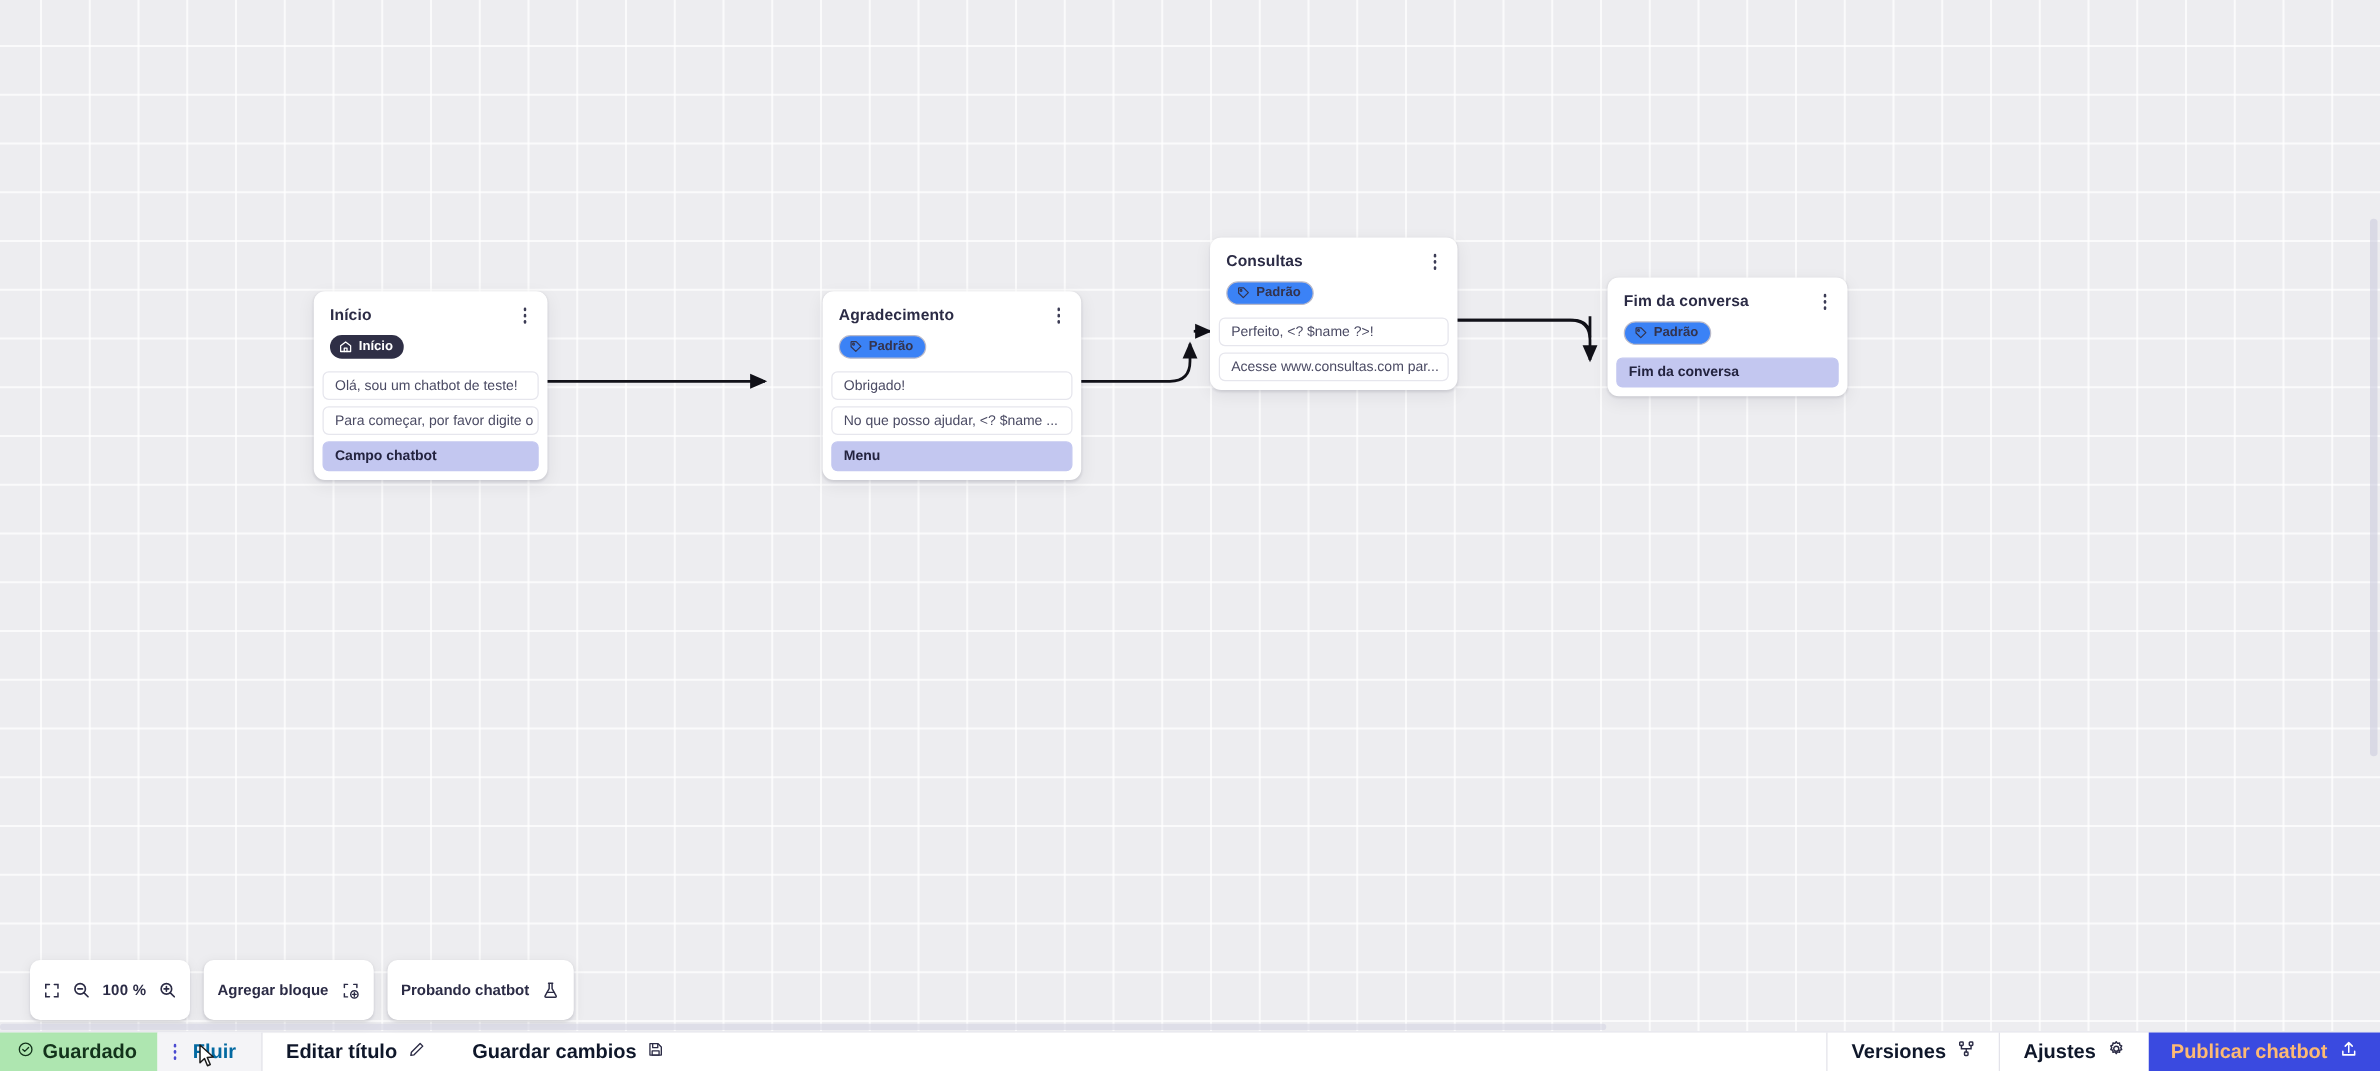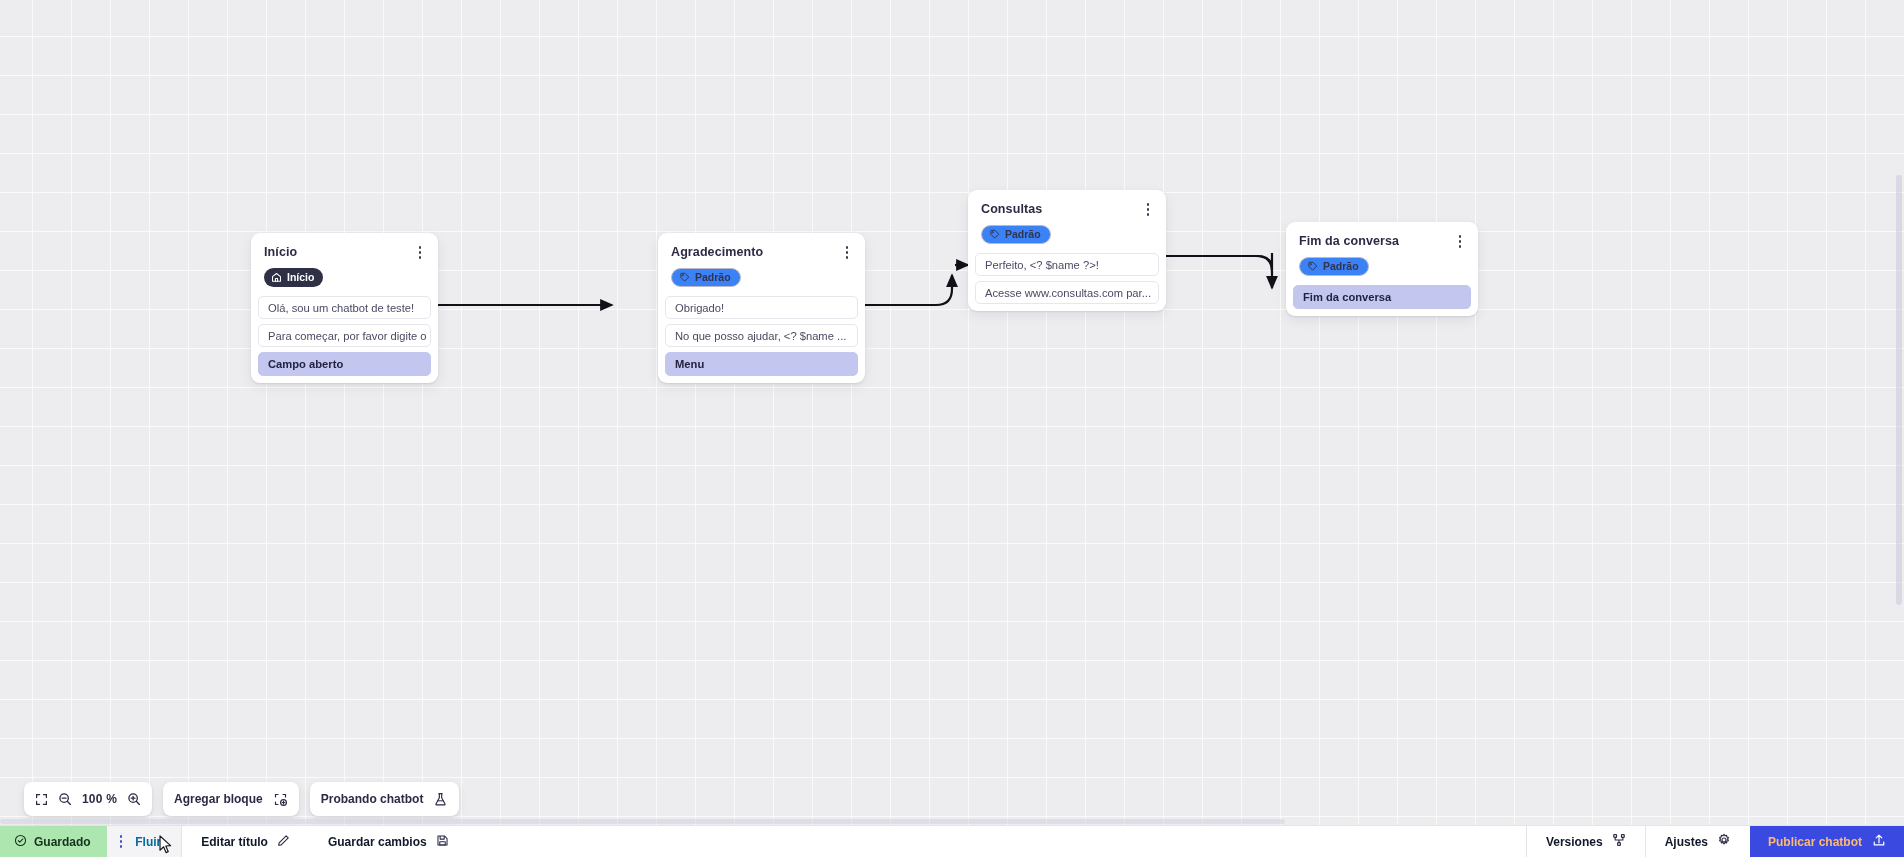--- a/index.html
+++ b/index.html
@@ -92,41 +92,41 @@
   
   #toolbar {
     position: absolute; left: 24px; bottom: 41px;
     display: flex; align-items: center; gap: 11px;
     z-index: 5;
   }
   .tool-card {
     background: #ffffff;
     border-radius: 8px;
     box-shadow: 0 1px 2px rgba(20,20,43,.10), 0 3px 10px rgba(20,20,43,.08);
-    height: 34px;
+    height: 48px;
     display: flex; align-items: center;
     padding: 16px 11px;
     gap: 10px;
     font-size: 12px;
     color: #2b2b45;
     font-weight: 600;
     white-space: nowrap;
     cursor: pointer;
   }
   .tool-card .zoomval { font-size: 12px; font-weight: 700; letter-spacing: .2px; }
   .tool-ico { display: flex; align-items: center; justify-content: center; }
 
   
   #statusbar {
     position: absolute; left: 0; bottom: 0;
     width: 1904px; height: 32px;
     background: #ffffff;
     border-top: 1px solid #e3e3ea;
     display: flex; align-items: stretch;
-    font-size: 12px;
+    font-size: 16px;
   }
   .sb-saved {
     background: #aee6b0;
     color: #13331b;
     display: flex; align-items: center; gap: 7px;
     padding: 0 16px 0 14px;
     font-weight: 700;
   }
   .sb-tab {
     background: #f4f4f7;
@@ -216,21 +216,21 @@
               <path d="M2.2 6.6 L8 2.2 L13.8 6.6 L13.8 13.4 L2.2 13.4 Z"></path>
               <path d="M6.4 13.4 L6.4 9.4 L9.6 9.4 L9.6 13.4"></path>
             </svg>
           </span>
           <span>Início</span>
         </span>
       </div>
       <div class="node-body">
         <div class="msg">Olá, sou um chatbot de teste!</div>
         <div class="msg">Para começar, por favor digite o ...</div>
-        <div class="msg lavender">Campo aberto</div>
+        <div class="msg lavender">Campo chatbot</div>
       </div>
     </div>
 
     <div class="node" style="left:618px; top:233px; width:207px;margin-left:40px;">
       <div class="node-head">
         <div class="node-title">Agradecimento</div>
         <div class="kebab">
             <i></i>
             <i></i>
             <i></i>

